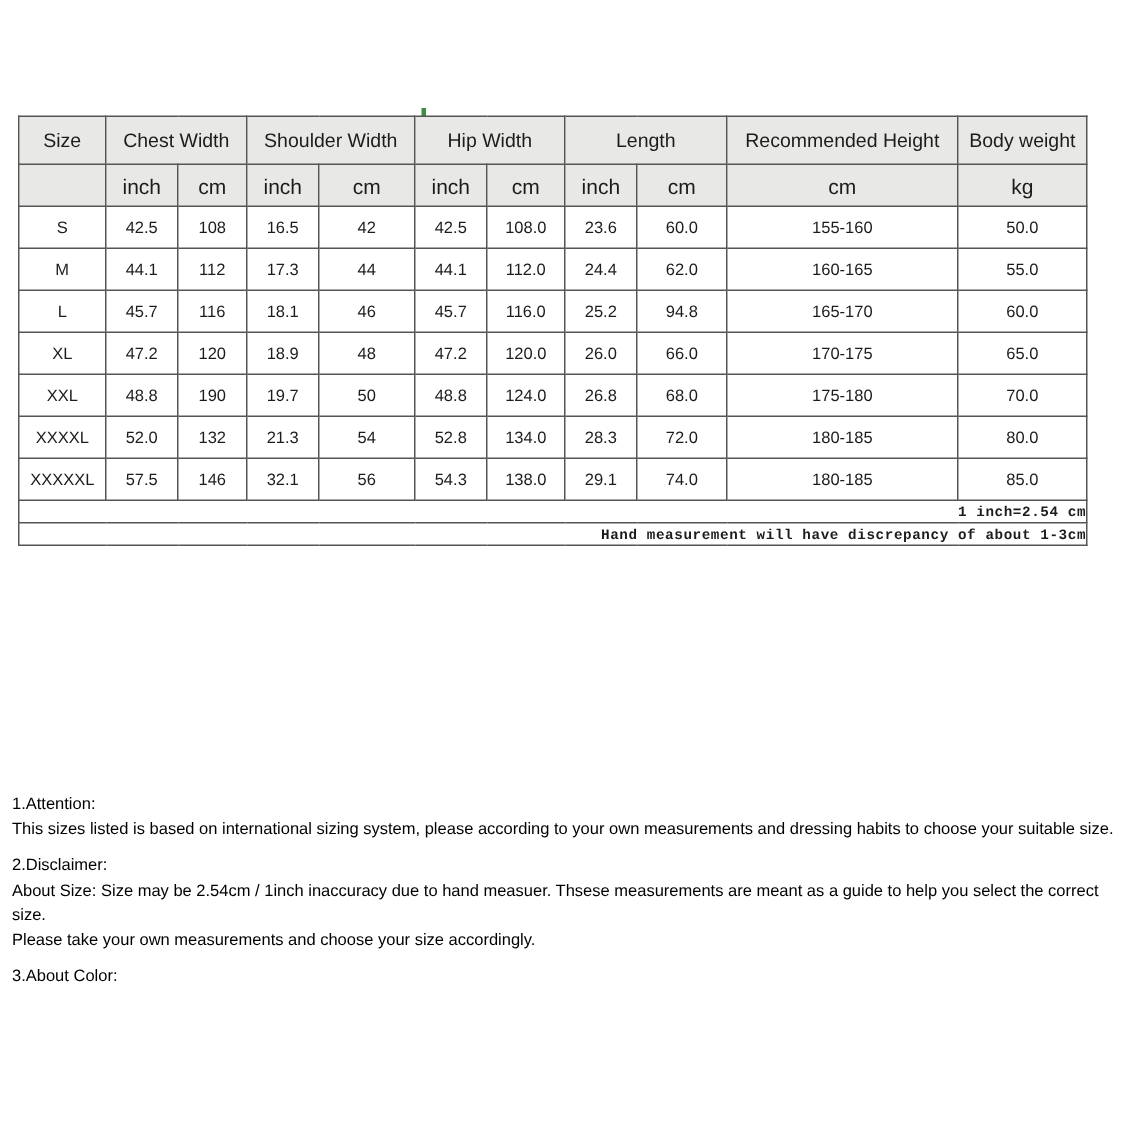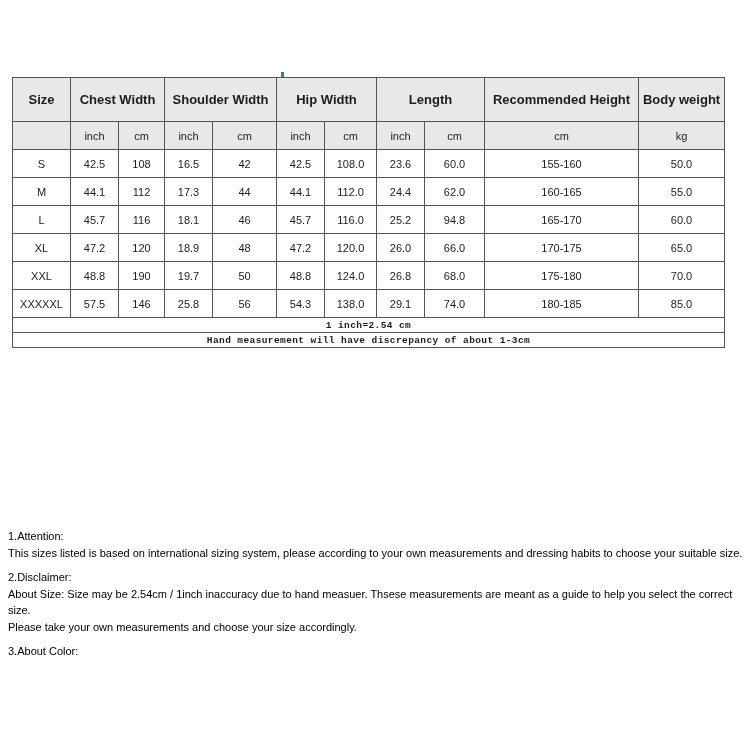--- a/index.html
+++ b/index.html
@@ -23,30 +23,31 @@
   }
   table.size-table th, table.size-table td {
     border: 1px solid #555555;
     text-align: center;
     vertical-align: middle;
     color: #1c1c1c;
     padding: 0;
     overflow: hidden;
   }
   thead th { background: #e8e8e6; }
-  tr.main-header th { height: 44px; font-size: 13px; font-weight: bold; }
-  tr.unit-header th { height: 28px; font-size: 11px; font-weight: normal; }
+  tr.main-header th { height: 32px; font-size: 13px; font-weight: normal; }
+  tr.unit-header th { height: 28px; font-size: 14px; font-weight: normal; }
   tbody td { height: 28px; font-size: 11px; font-weight: normal; background: #ffffff; }
   tr.note-row td {
     height: 15px;
     font-family: "Liberation Mono", "DejaVu Sans Mono", monospace;
     font-size: 9.5px;
     font-weight: bold;
     letter-spacing: 0.4px;
     background: #ffffff;
+    text-align: right;
   }
   .notes {
     position: absolute; left: 8px; top: 528px; width: 740px;
     font-size: 11px; line-height: 16.5px; color: #000000;
   }
   .note-section { margin: 0 0 8px 0; }
   .note-heading { white-space: pre-line; }
   .note-body { white-space: pre-line; }
 </style>
 </head>
@@ -152,24 +153,37 @@
         <td>19.7</td>
         <td>50</td>
         <td>48.8</td>
         <td>124.0</td>
         <td>26.8</td>
         <td>68.0</td>
         <td>175-180</td>
         <td>70.0</td>
       </tr>
       <tr>
+        <td>XXXXL</td>
+        <td>52.0</td>
+        <td>132</td>
+        <td>21.3</td>
+        <td>54</td>
+        <td>52.8</td>
+        <td>134.0</td>
+        <td>28.3</td>
+        <td>72.0</td>
+        <td>180-185</td>
+        <td>80.0</td>
+      </tr>
+      <tr>
         <td>XXXXXL</td>
         <td>57.5</td>
         <td>146</td>
-        <td>25.8</td>
+        <td>32.1</td>
         <td>56</td>
         <td>54.3</td>
         <td>138.0</td>
         <td>29.1</td>
         <td>74.0</td>
         <td>180-185</td>
         <td>85.0</td>
       </tr>
     </tbody>
   <tfoot>

